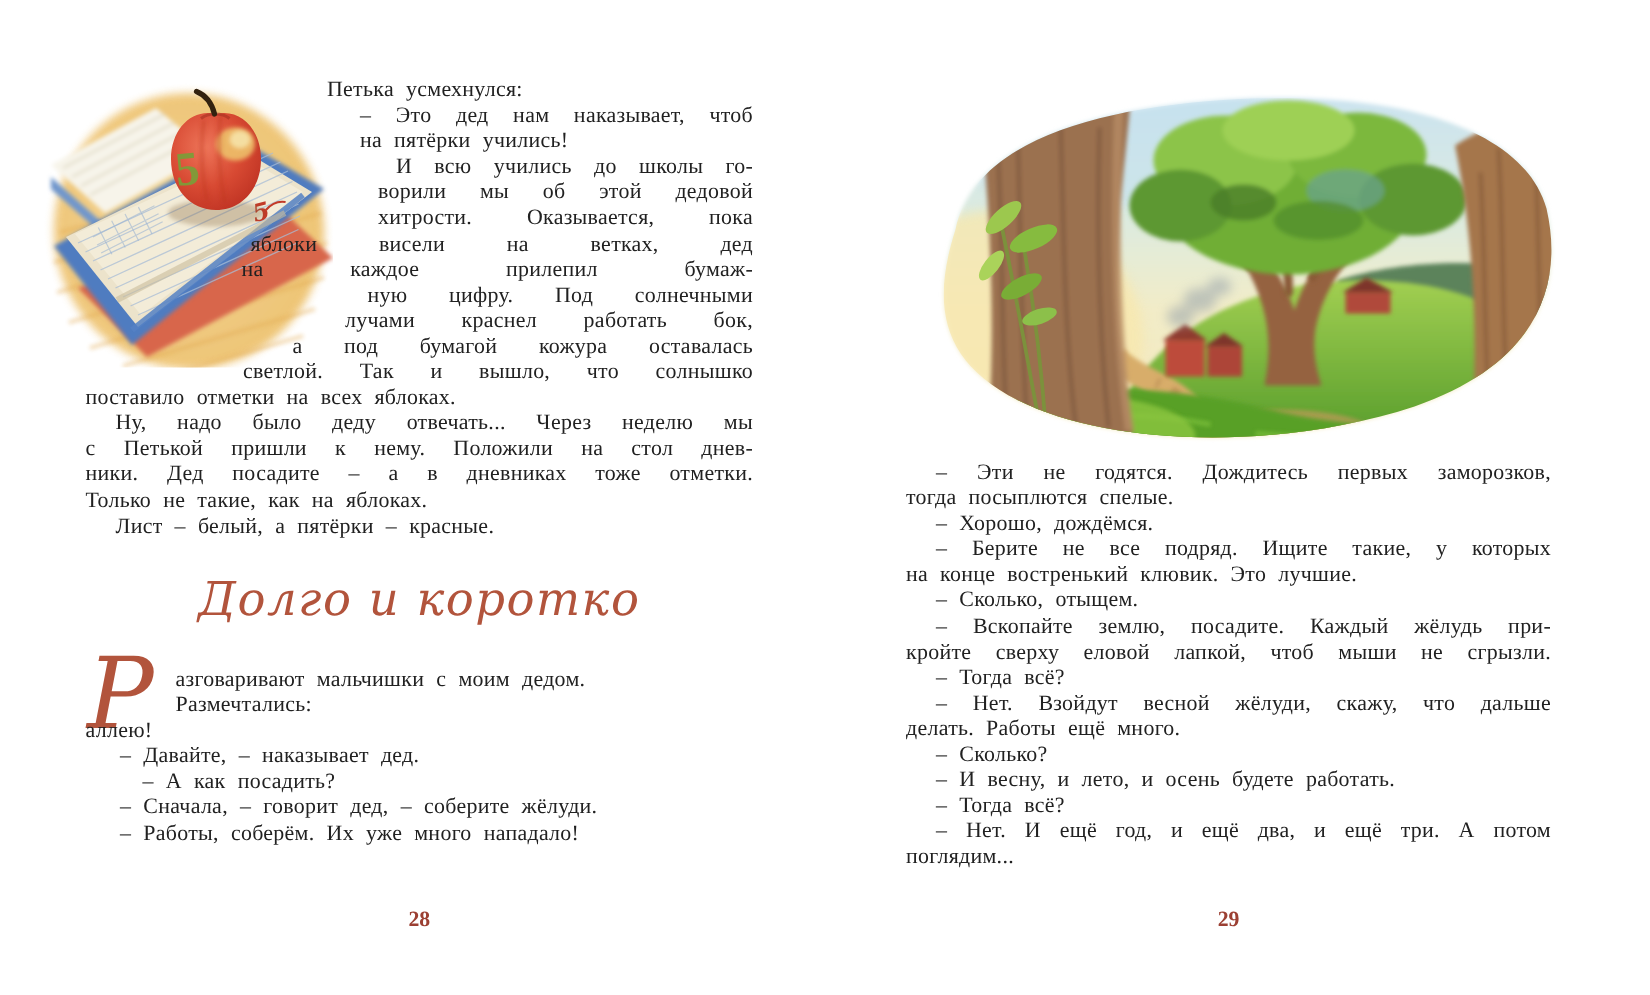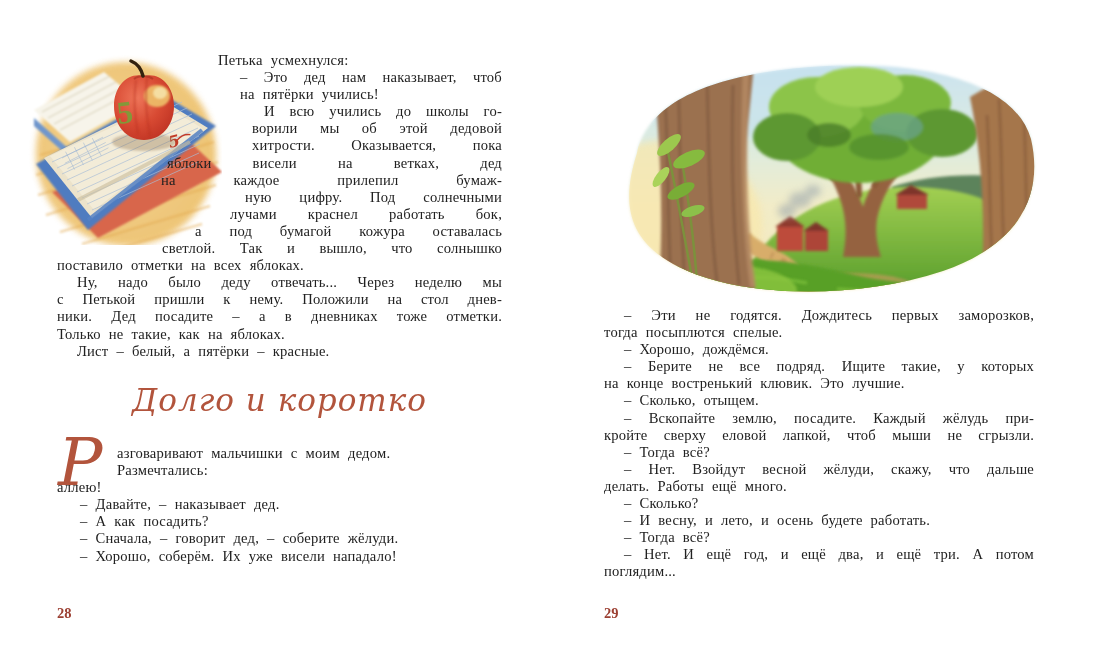--- a/index.html
+++ b/index.html
@@ -17,21 +17,21 @@
     position:absolute;left:57px;top:382px;width:445px;text-align:center;
     font-family:"DejaVu Serif","Liberation Serif",serif;font-style:italic;
     font-size:31px;letter-spacing:1px;color:var(--accent-red,#b2543c);
   }
   .drop-cap{
     position:absolute;left:58px;top:430px;
     font-family:"DejaVu Serif","Liberation Serif",serif;font-style:italic;
     font-size:66px;line-height:1;color:var(--accent-red,#b2543c);
   }
   .page-number{
-    position:absolute;top:605px;text-align:left;font-weight:bold;
+    position:absolute;top:605px;text-align:center;font-weight:bold;
     font-size:14.5px;color:var(--page-number-red,#9c4033);
   }
   .pn-left{left:57px;width:445px;}
   .pn-right{left:604px;width:430px;}
   #block1{left:57px;top:52px;width:445px;}
   #block2{left:57px;top:445px;width:445px;}
   #rblock{left:604px;top:307px;width:430px;}
   #ill-left{left:22px;top:50px;width:200px;height:195px;}
   #ill-right{left:597px;top:35px;width:450px;height:270px;}
 </style>
@@ -147,23 +147,23 @@
   </div>
 
   <div class="chapter-title">Долго и коротко</div>
 
   <div class="drop-cap">Р</div>
   <div id="block2" class="tb">
     <div class="tl" style="margin-left:60px">азговаривают мальчишки с моим дедом.</div>
     <div class="tl" style="margin-left:60px">Размечтались:</div>
     <div class="tl" style="margin-left:0">аллею!</div>
     <div class="tl" style="margin-left:23px">– Давайте, – наказывает дед.</div>
-    <div class="tl" style="margin-left:23px">– А как посадить?</div>
+    <div class="tl" style="margin-left:38px">– А как посадить?</div>
     <div class="tl" style="margin-left:23px">– Сначала, – говорит дед, – соберите жёлуди.</div>
-    <div class="tl" style="margin-left:23px">– Хорошо, соберём. Их уже висели нападало!</div>
+    <div class="tl" style="margin-left:23px">– Работы, соберём. Их уже много нападало!</div>
   </div>
 
   <div class="page-number pn-left">28</div>
 </div>
 
 <div class="abs" style="left:550px;top:0;width:550px;height:663px;"></div>
 
 <svg id="ill-right" class="abs" viewBox="0 0 450 270">
   <defs>
     <linearGradient id="sky" x1="0" y1="0" x2="0" y2="1">

